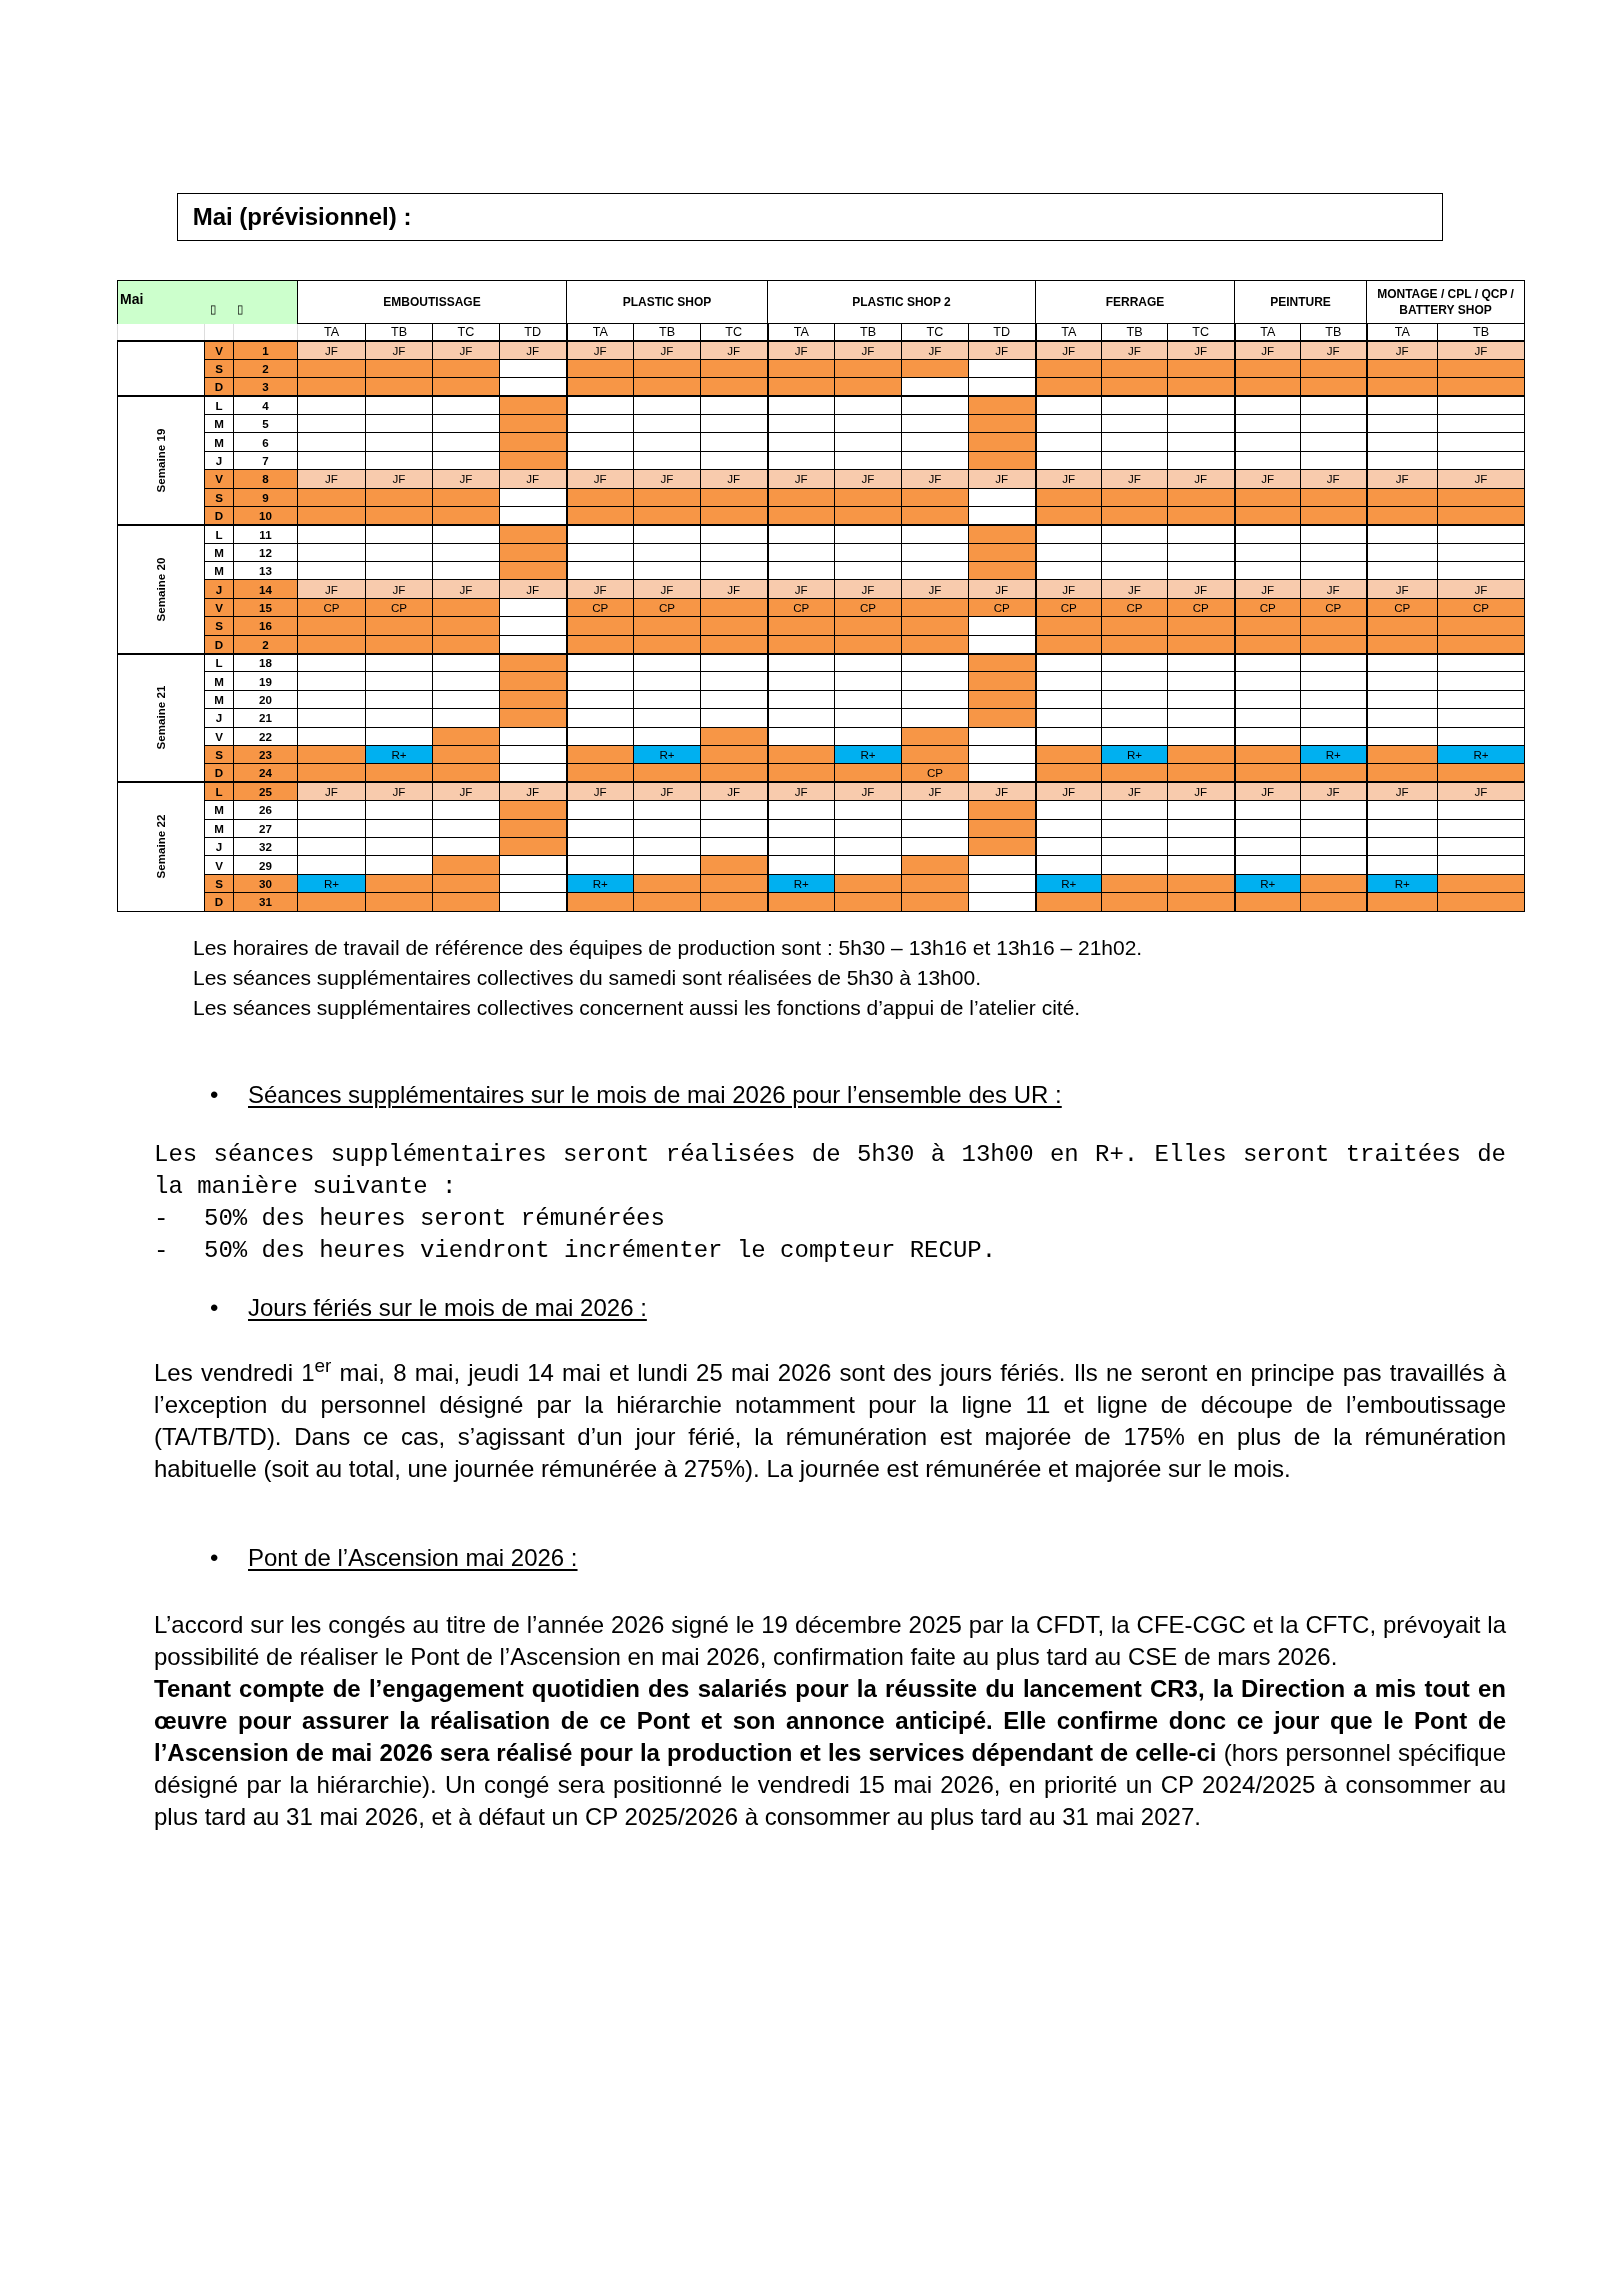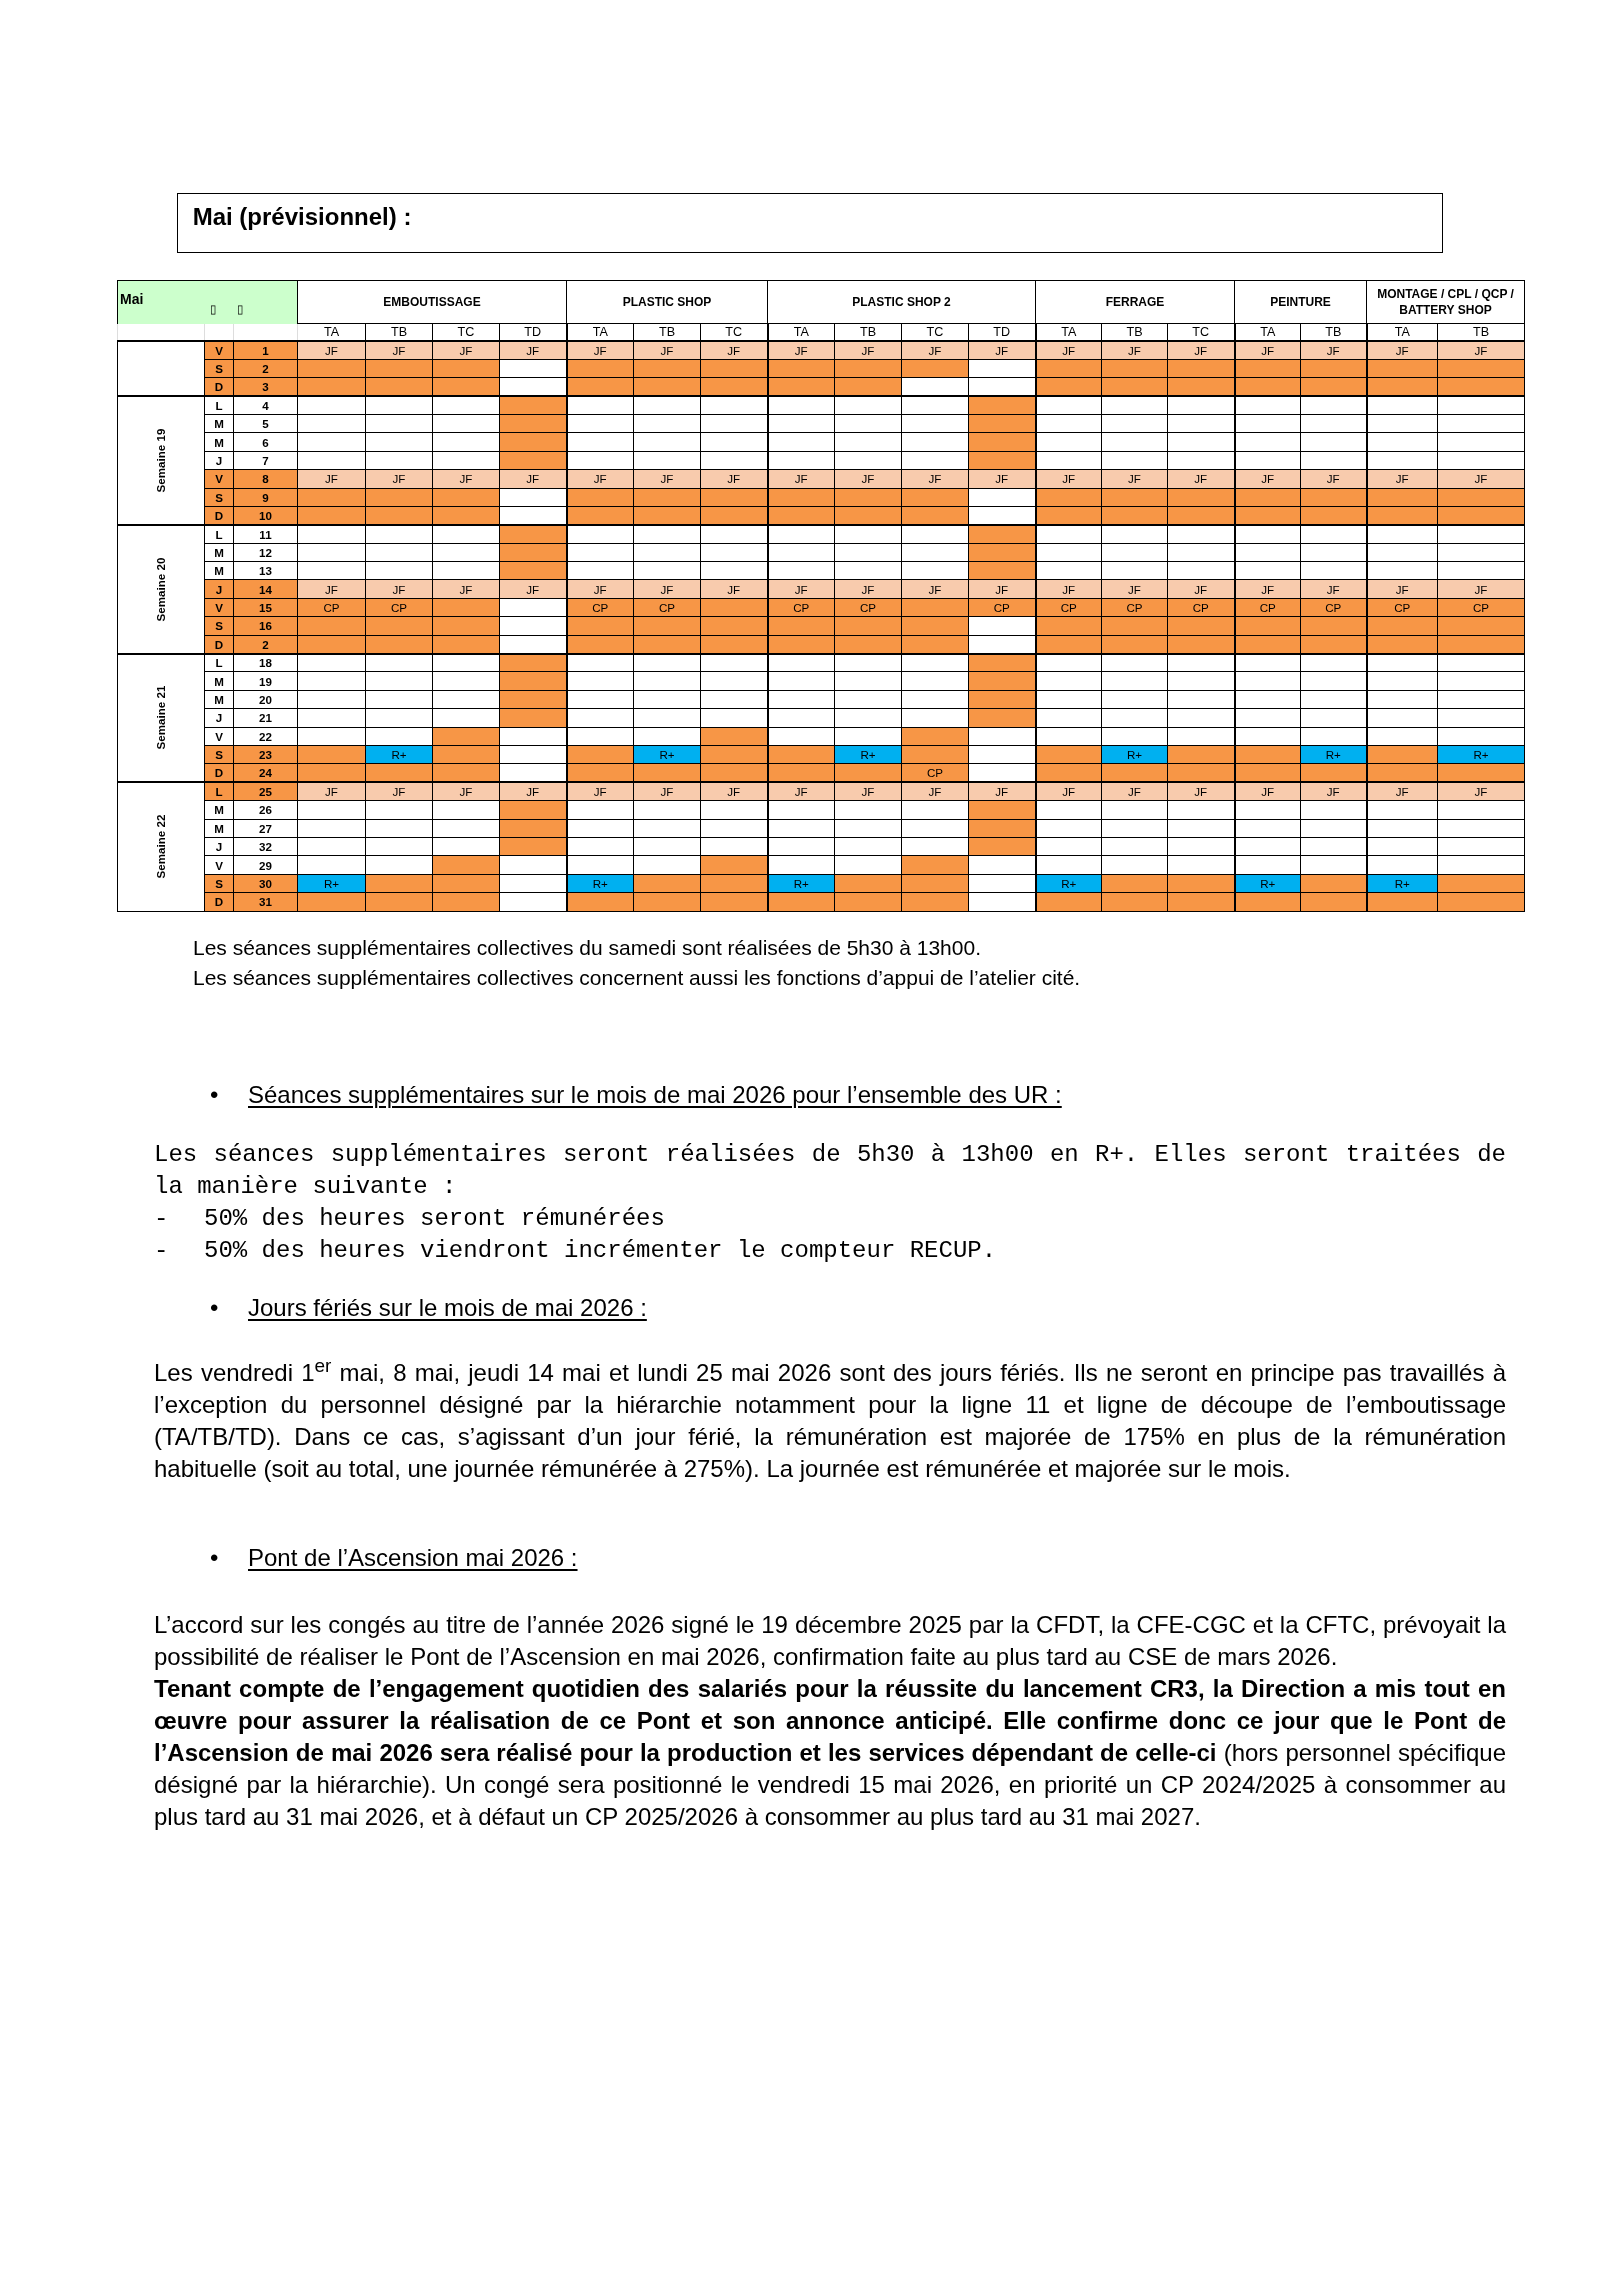--- a/index.html
+++ b/index.html
@@ -1,21 +1,21 @@
 <!DOCTYPE html>
 <html style="font-size:8.4px"><head>
 <meta charset="utf-8">
 <style>
   html, body { margin: 0; padding: 0; background: #ffffff; }
   body {
     width: 1616px; height: 2284px; position: relative; overflow: hidden;
     font-family: "Liberation Sans", sans-serif; color: #000;
   }
   .title-box {
-    position: absolute; left: 177px; top: 193px; width: 1266px; height: 60px;
+    position: absolute; left: 177px; top: 193px; width: 1266px; height: 48px;
     border: 1.6px solid #000; box-sizing: border-box;
     font-weight: bold; font-size: 24px; line-height: 45px; padding-left: 14.7px;
   }
   table.planning {
     position: absolute; left: 117px; top: 280px;
     border-collapse: collapse; table-layout: fixed;
     font-family: "Liberation Sans", sans-serif;
   }
   table.planning td, table.planning th {
     border: 1.1px solid #000; padding: 0; text-align: center; vertical-align: middle;
@@ -805,20 +805,21 @@
         <td class="c-orange"></td>
         <td class="c-orange group-sep"></td>
         <td class="c-orange"></td>
         <td class="c-orange group-sep"></td>
         <td class="c-orange"></td>
       </tr>
     </tbody>
 </table>
 
 <div class="notes">
+  <p>Les horaires de travail de référence des équipes de production sont : 5h30 – 13h16 et 13h16 – 21h02.</p>
   <p>Les séances supplémentaires collectives du samedi sont réalisées de 5h30 à 13h00.</p>
   <p>Les séances supplémentaires collectives concernent aussi les fonctions d’appui de l’atelier cité.</p>
 </div>
 
 <div class="bullet-h" style="left:210px; top:1079px;">
   <span class="dot">•</span>
   <span class="txt">Séances supplémentaires sur le mois de mai 2026 pour l’ensemble des UR :</span>
 </div>
 
 <div class="para" style="top:1139px;font-family:Liberation Mono, monospace;">

